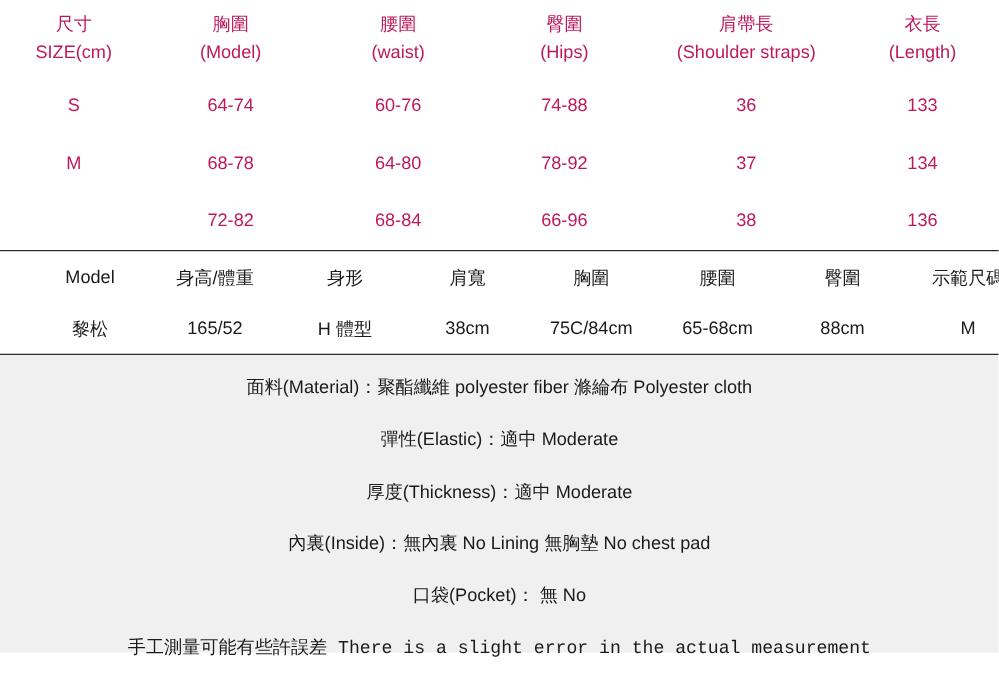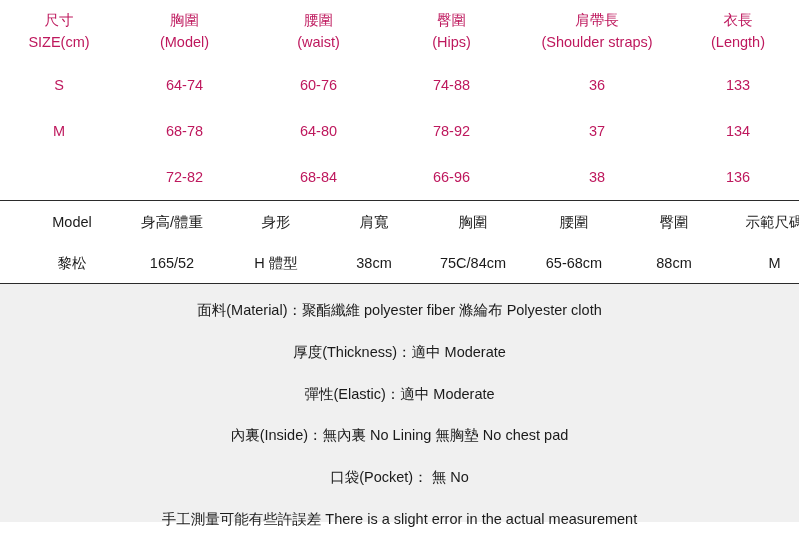--- a/index.html
+++ b/index.html
@@ -96,20 +96,21 @@
   .spec-line {
     font-size: 14.5px;
     color: #1a1a1a;
     text-align: center;
     line-height: 1.5;
     margin: 0 0 20px 0;
     white-space: nowrap;
   }
   .spec-line.last {
     margin-bottom: 0;
+    font-family: Liberation Mono, monospace;
   }
 </style>
 </head>
 <body>
 
 <div class="page">
 
   <table class="size-table">
     <colgroup>
       <col class="col-size">
@@ -210,20 +211,20 @@
         <td>88cm</td>
         <td>M</td>
       </tr>
     </tbody>
   </table>
 
   <div class="divider"></div>
 
   <div class="spec-block">
     <div class="spec-line">面料(Material)：聚酯纖維  polyester fiber  滌綸布 Polyester cloth</div>
+    <div class="spec-line">彈性(Elastic)：適中 Moderate</div>
     <div class="spec-line">厚度(Thickness)：適中 Moderate</div>
-    <div class="spec-line">彈性(Elastic)：適中 Moderate</div>
     <div class="spec-line">內裏(Inside)：無內裏 No Lining  無胸墊 No chest pad</div>
     <div class="spec-line">口袋(Pocket)： 無 No</div>
     <div class="spec-line last">手工測量可能有些許誤差  There is a slight error in the actual measurement</div>
   </div>
 
 </div>
 
 </body></html>

